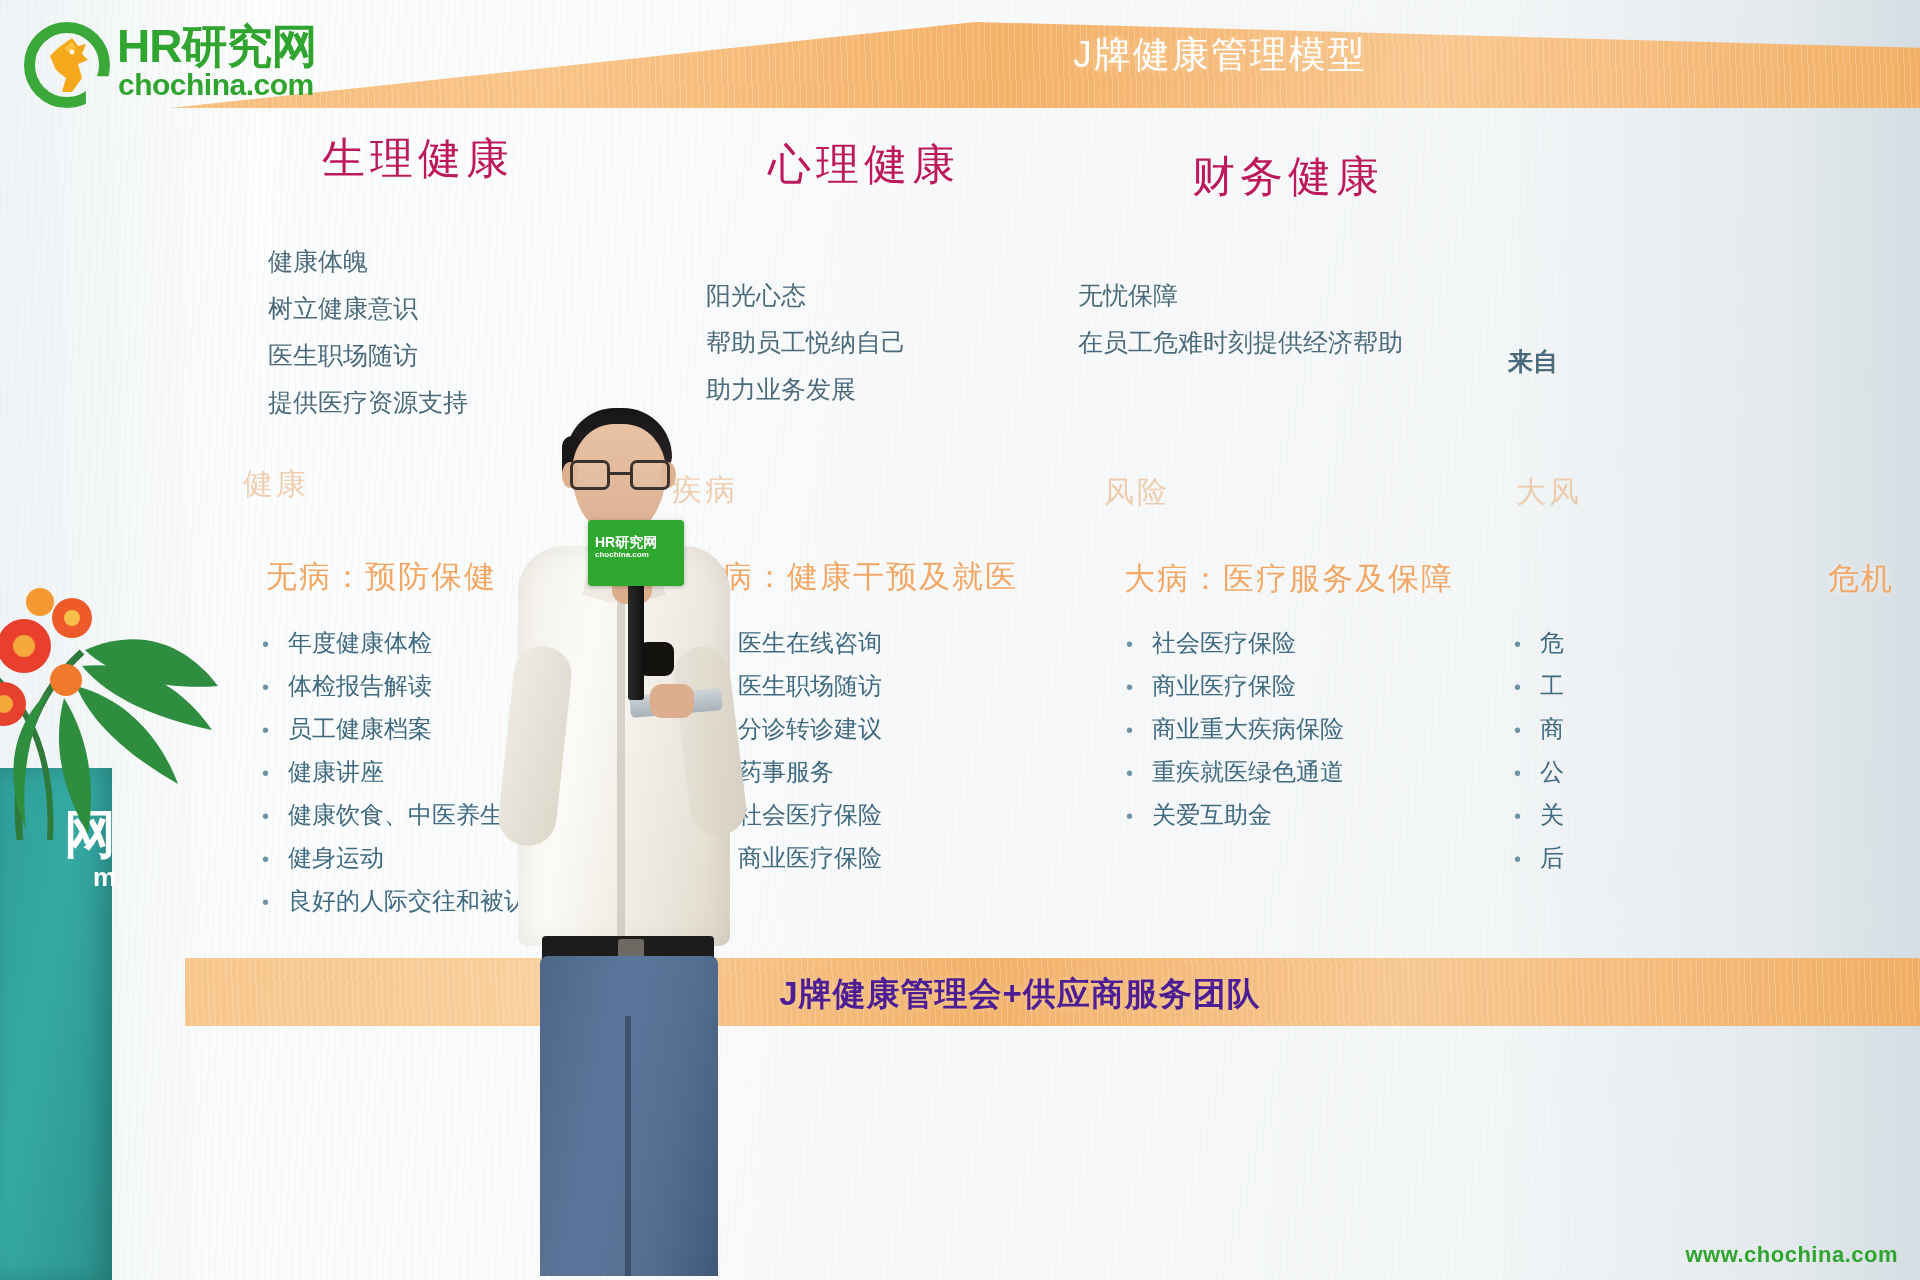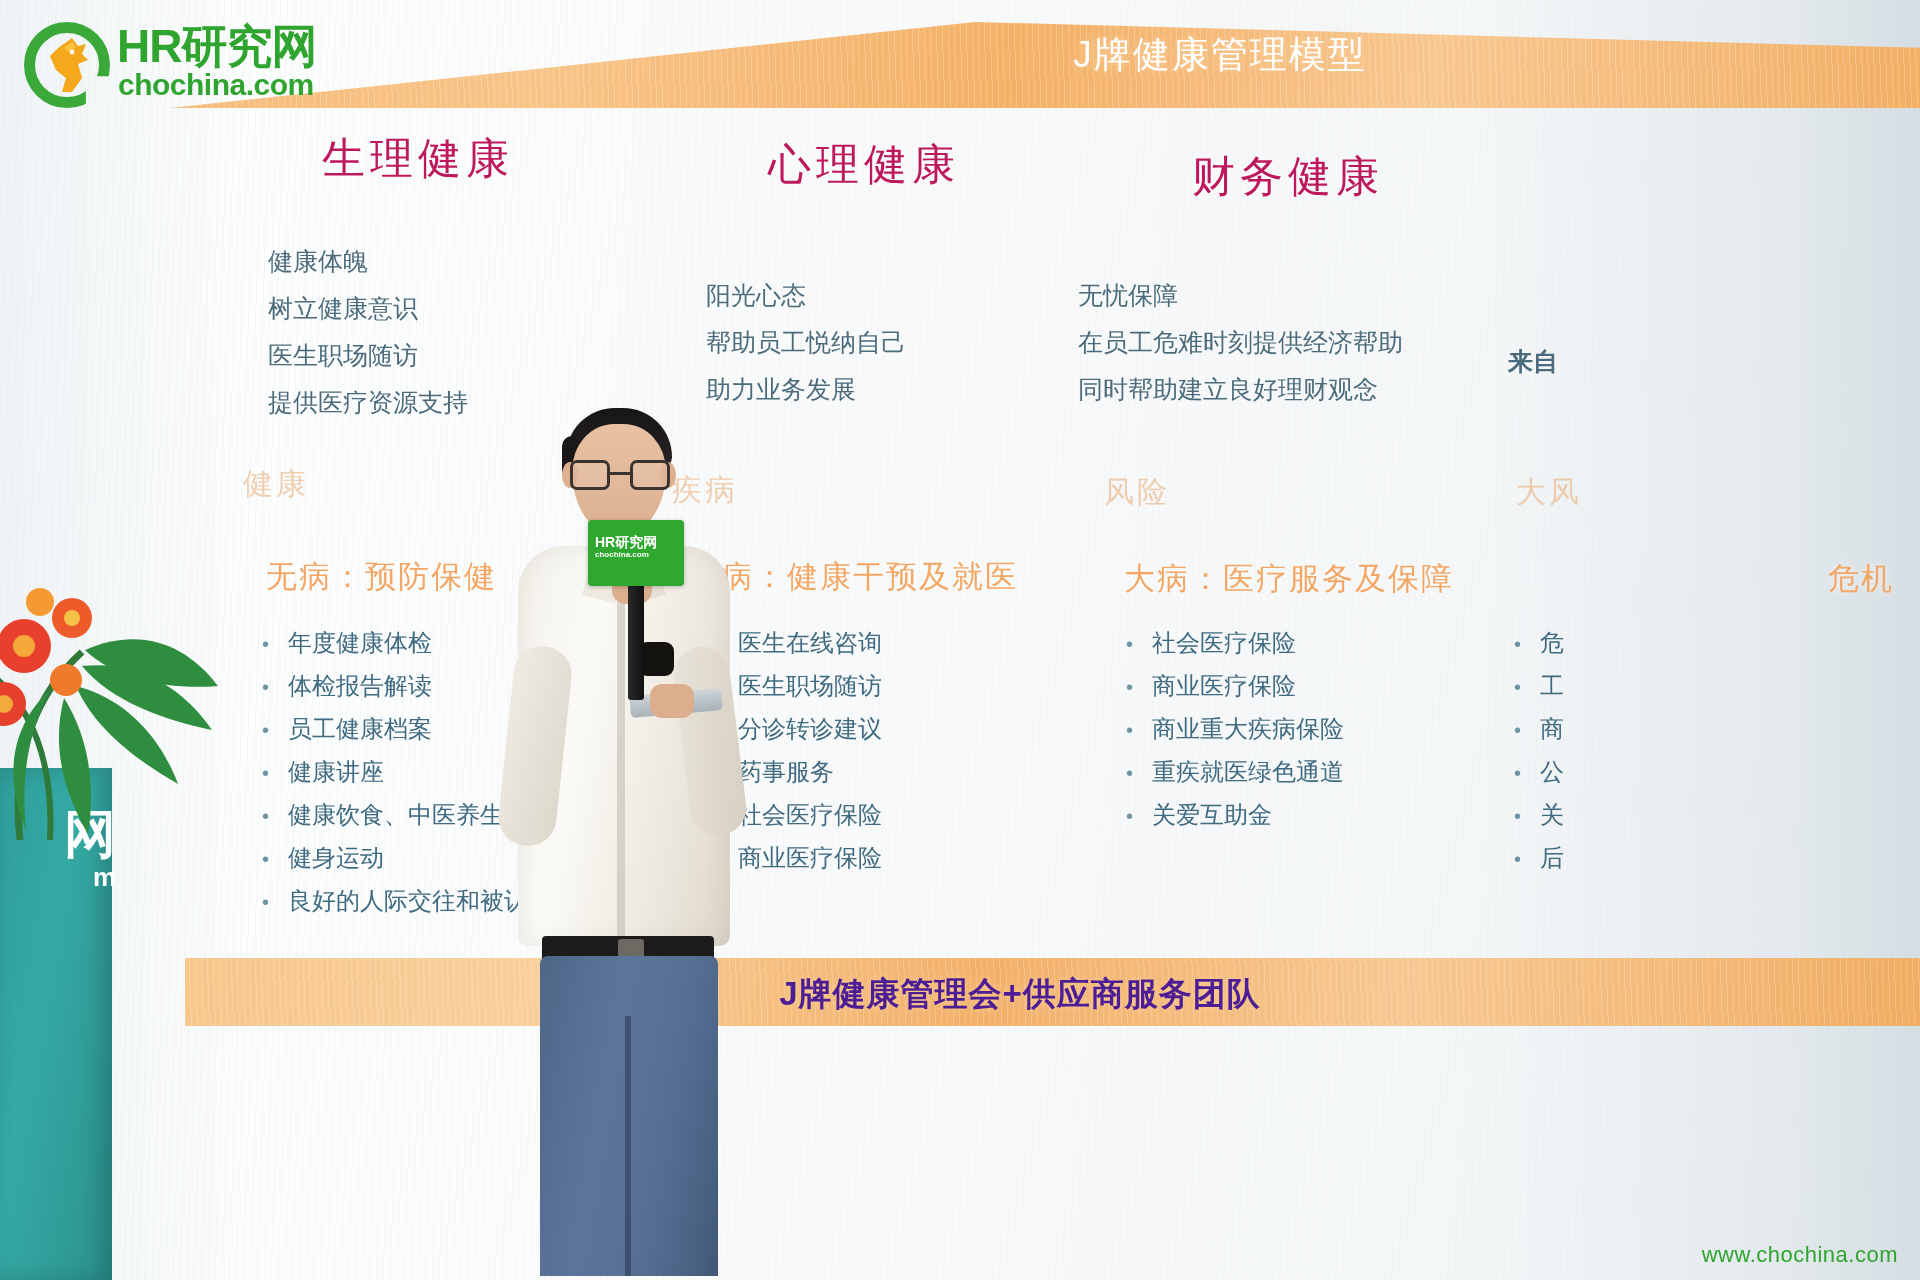--- a/index.html
+++ b/index.html
@@ -66,21 +66,21 @@
   .logo .ring{position:absolute;left:2px;top:4px;width:86px;height:86px;border-radius:50%;
     border:11px solid #3aa93a;box-sizing:border-box;
     clip-path:polygon(0 0,100% 0,100% 63%,72% 63%,72% 100%,0 100%);}
   .logo .horse{position:absolute;left:20px;top:16px;width:52px;height:62px;}
   .logo .wordmark{position:absolute;left:95px;top:4px;font-size:46px;font-weight:bold;color:#2fa52f;
     letter-spacing:-1px;line-height:48px;}
   .logo .domain{position:absolute;left:96px;top:50px;font-size:30px;font-weight:bold;color:#2fa52f;
     letter-spacing:-.5px;}
 
   
-  .watermark{position:absolute;right:22px;bottom:12px;color:#2fa52f;font-size:22px;font-weight:normal;
+  .watermark{position:absolute;right:22px;bottom:12px;color:#2fa52f;font-size:22px;font-weight:bold;
     letter-spacing:.5px;}
 
   
   .podium{position:absolute;left:0;top:768px;width:112px;height:512px;
     background:linear-gradient(100deg,#2f9e9a 0%,#35a9a4 40%,#2b918d 100%);
     box-shadow:inset -10px 0 22px rgba(0,0,0,.18);}
   .podium-logo{position:absolute;left:-34px;top:806px;width:150px;height:120px;color:#ffffff;
     font-size:52px;font-weight:bold;line-height:56px;text-align:right;overflow:hidden;}
   .podium-logo .sub{font-size:26px;line-height:30px;}
   .plant{position:absolute;left:-10px;top:540px;width:230px;height:300px;}
@@ -164,21 +164,20 @@
 
   <div class="desc" style="left:706px;top:272px;width:300px;">
     <div>阳光心态</div>
     <div>帮助员工悦纳自己</div>
     <div>助力业务发展</div>
   </div>
 
   <div class="desc" style="left:1078px;top:272px;width:420px;">
     <div>无忧保障</div>
     <div>在员工危难时刻提供经济帮助</div>
-    <div>同时帮助建立良好理财观念</div>
   </div>
 
   <div class="desc" style="left:1508px;top:338px;width:120px;text-align:left;font-weight:bold;">
     <div style="text-align:left;">来自</div>
   </div>
 
   <div class="midlabel" style="left:243px;top:464px;">健康</div>
   <div class="midlabel" style="left:672px;top:470px;">疾病</div>
   <div class="midlabel" style="left:1104px;top:472px;">风险</div>
   <div class="midlabel" style="left:1516px;top:472px;">大风</div>

